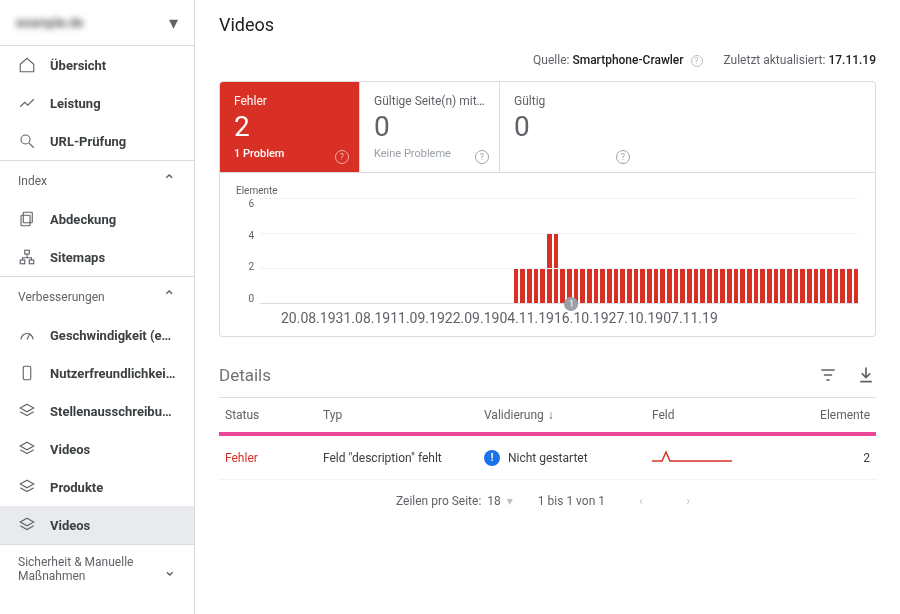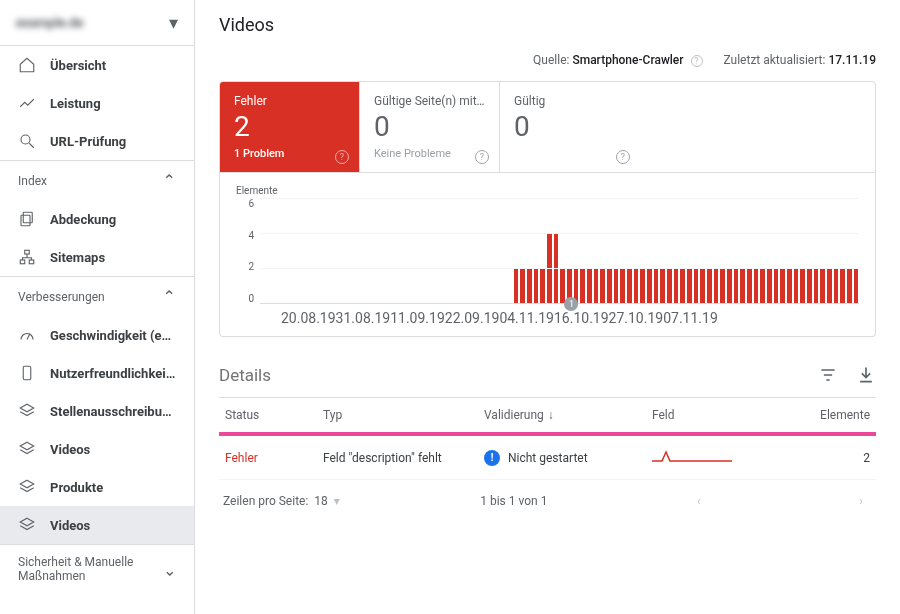--- a/index.html
+++ b/index.html
@@ -59,21 +59,21 @@
   .tbl-head, .tbl-row { display: grid; grid-template-columns: 90px 1fr 160px 140px 70px; gap: 8px; align-items: center; padding: 10px 6px; font-size: 12px; }
   .tbl-head { border-top: 1px solid #dadce0; border-bottom: 4px solid #ec4899; color: #5f6368; }
   .tbl-head .srt { display: flex; align-items: center; gap: 4px; }
   .tbl-row { border-bottom: 1px solid #f1f3f4; color: #3c4043; }
   .tbl-row .err { color: #d93025; }
   .val-cell { display: flex; align-items: center; gap: 8px; }
   .val-ic { width: 16px; height: 16px; background: #1a73e8; border-radius: 50%; display: flex; align-items: center; justify-content: center; color: #fff; font-size: 10px; font-weight: bold; }
   .trend-sp { display: inline-block; }
   .trend-sp svg { width: 80px; height: 20px; }
   .rt { text-align: right; }
-  .pager { display: flex; align-items: center; justify-content: space-between; gap: 25px; padding: 10px 4px; font-size: 12px; color: #5f6368; }
+  .pager { display: flex; align-items: center; justify-content: center; gap: 25px; padding: 10px 4px; font-size: 12px; color: #5f6368; }
   .pager .rpp { display: flex; align-items: center; gap: 6px; }
   .pg-btn { width: 22px; height: 22px; display: flex; align-items: center; justify-content: center; cursor: pointer; color: #bdc1c6; }
 </style>
 </head>
 <body>
 
 <div class="app">
   <aside class="sidebar">
     <div class="prop">
       <span class="prop-name">example.de</span>

